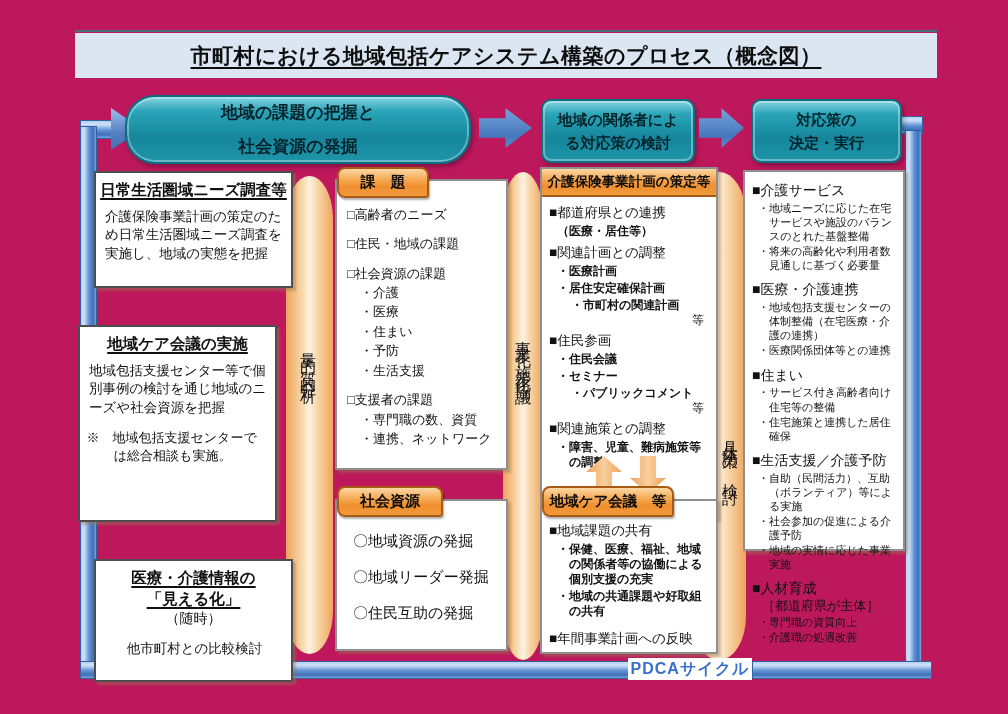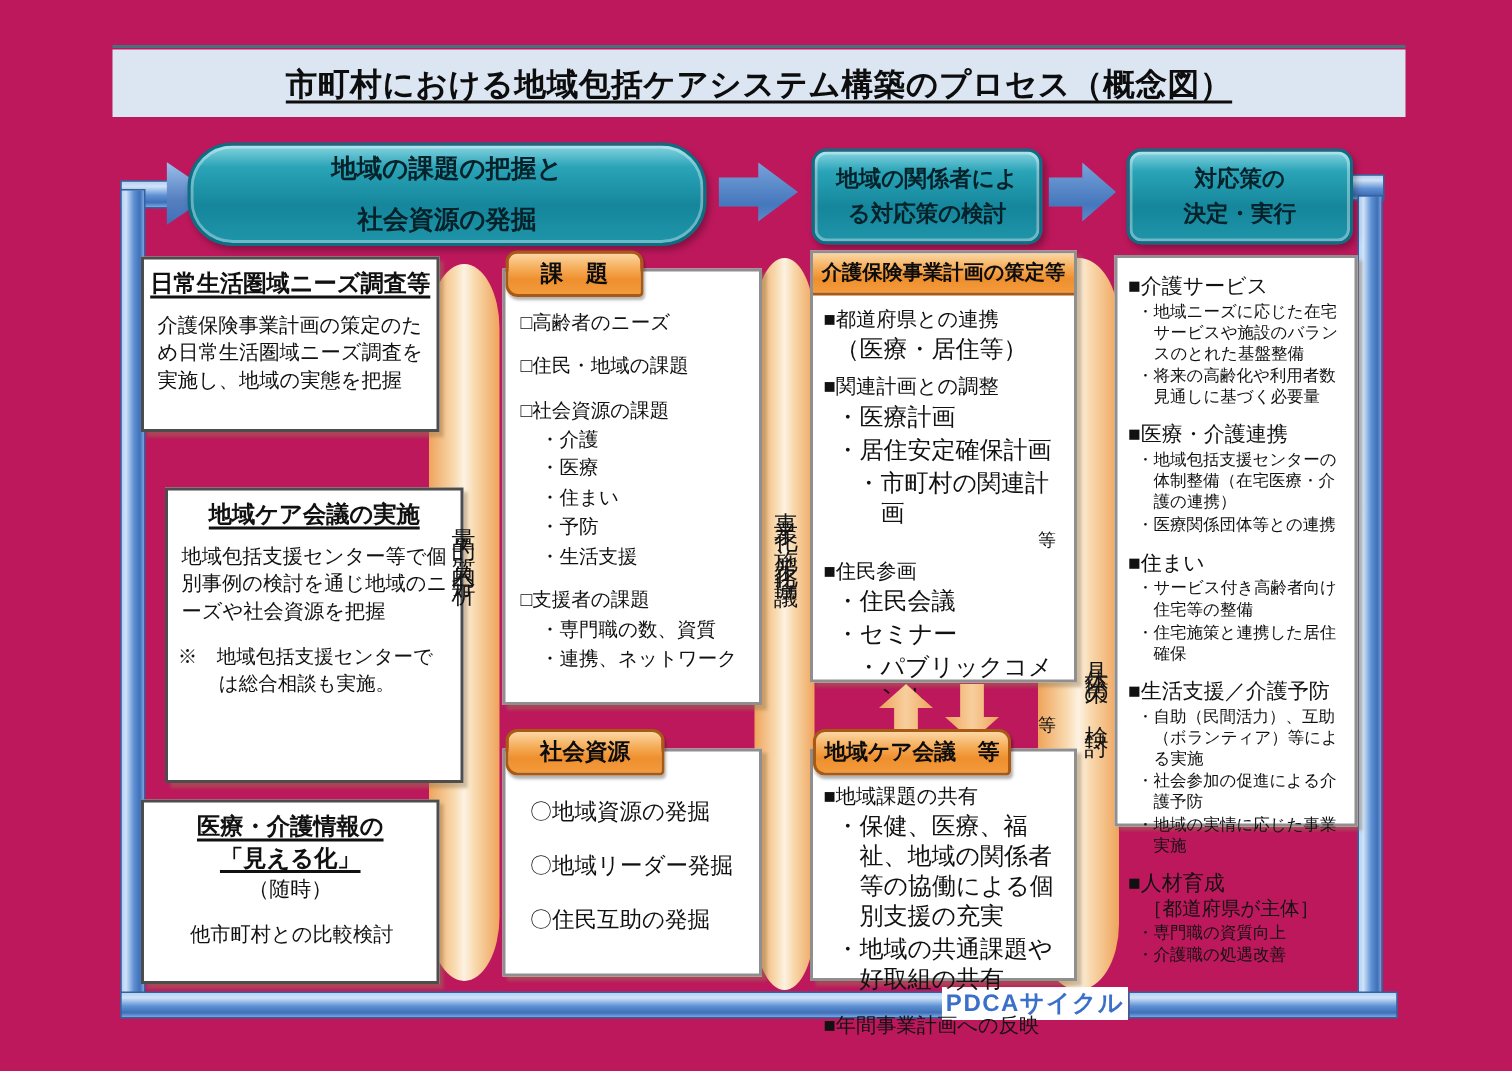--- a/index.html
+++ b/index.html
@@ -72,21 +72,21 @@
     border-bottom:2px solid #a85a14;height:26px;display:flex;align-items:center;justify-content:center;
     font-weight:bold;font-size:13.5px;color:#0d0d0d;
   }
   
   .ib-h{font-size:13px;line-height:1.25;margin-top:13px;}
   .ib-h.first{margin-top:2px;}
   .ib-s{font-size:13px;line-height:1.27;margin-left:13px;margin-top:3px;}
   .rb-item{font-size:15px;margin:17px 0 0 8px;}
   
   .pl-h{font-size:13.5px;line-height:1.25;margin-top:6px;}
-  .pl-b{font-size:16px;line-height:1.25;margin-left:8px;margin-top:2px;padding-left:1em;text-indent:-1em;}
+  .pl-b{font-size:12px;line-height:1.25;margin-left:8px;margin-top:2px;padding-left:1em;text-indent:-1em;font-weight:bold;}
   .pl-b.noind{padding-left:0;text-indent:0;}
   .pl-b.deep{margin-left:22px;}
   .pl-etc{font-size:12px;text-align:right;padding-right:8px;line-height:1.2;}
   .ac-h{font-size:14px;line-height:1.28;margin-top:9px;}
   .ac-h.first{margin-top:2px;}
   .ac-sub{font-size:13px;margin-left:10px;line-height:1.25;}
   .ac-b{font-size:11px;line-height:1.28;margin-left:6px;margin-top:1px;padding-left:1em;text-indent:-1em;}
   
   .arr-up{background:linear-gradient(90deg,#eda45c,#f8cf9d 50%,#eda45c);
     clip-path:polygon(50% 0,100% 42%,72% 42%,72% 100%,28% 100%,28% 42%,0 42%);z-index:2;}
@@ -125,26 +125,26 @@
   <div class="abs teal-box" style="left:541px;top:99px;width:150px;height:60px;font-size:15px;line-height:1.55;">地域の関係者によ
 る対応策の検討</div>
   <div class="abs flow-arrow" style="left:699px;top:107px;width:45px;height:42px;"></div>
   <div class="abs teal-box" style="left:751px;top:99px;width:147px;height:60px;font-size:15px;line-height:1.55;">対応策の
 決定・実行</div>
 
   <div class="abs panel dark" style="left:94px;top:171px;width:195px;height:113px;">
     <div class="lb-title">日常生活圏域ニーズ調査等</div>
     <div class="lb-body">介護保険事業計画の策定のため日常生活圏域ニーズ調査を実施し、地域の実態を把握</div>
   </div>
-  <div class="abs panel dark" style="left:110px;top:325px;width:195px;height:193px;font-family:Liberation Serif, serif;">
+  <div class="abs panel dark" style="left:78px;top:325px;width:195px;height:193px;font-family:Liberation Serif, serif;">
     <div class="lb-title">地域ケア会議の実施</div>
     <div class="lb-body">地域包括支援センター等で個別事例の検討を通じ地域のニーズや社会資源を把握</div>
     <div class="lb-note">※　地域包括支援センターでは総合相談も実施。</div>
   </div>
-  <div class="abs panel dark" style="left:94px;top:533px;width:195px;height:119px;">
+  <div class="abs panel dark" style="left:94px;top:559px;width:195px;height:119px;">
     <div class="lb-title" style="margin-bottom:2px;">医療・介護情報の
 「見える化」</div>
     <div class="lb-sub">（随時）</div>
     <div class="lb-body" style="text-align:center;margin-top:12px;">他市町村との比較検討</div>
   </div>
 
   <div class="abs tab" style="left:337px;top:167px;width:88px;height:27px;">課　題</div>
   <div class="abs panel gray" style="left:335px;top:179px;width:173px;height:291px;padding:24px 6px 4px 10px;box-sizing:border-box;">
     <div class="ib-h first">□高齢者のニーズ</div>
     <div class="ib-h">□住民・地域の課題</div>
@@ -159,21 +159,21 @@
     <div class="ib-s">・連携、ネットワーク</div>
   </div>
 
   <div class="abs tab" style="left:337px;top:486px;width:102px;height:27px;">社会資源</div>
   <div class="abs panel gray" style="left:335px;top:499px;width:173px;height:152px;padding:14px 6px 16px 8px;box-sizing:border-box;">
     <div class="rb-item">〇地域資源の発掘</div>
     <div class="rb-item">〇地域リーダー発掘</div>
     <div class="rb-item">〇住民互助の発掘</div>
   </div>
 
-  <div class="abs panel gray" style="left:540px;top:167px;width:178px;height:288px;box-sizing:border-box;">
+  <div class="abs panel gray" style="left:540px;top:167px;width:178px;height:352px;box-sizing:border-box;">
     <div class="ins-header">介護保険事業計画の策定等</div>
     <div style="padding:2px 4px 4px 7px;">
       <div class="pl-h">■都道府県との連携</div>
       <div class="pl-b noind">（医療・居住等）</div>
       <div class="pl-h">■関連計画との調整</div>
       <div class="pl-b">・医療計画</div>
       <div class="pl-b">・居住安定確保計画</div>
       <div class="pl-b deep">・市町村の関連計画</div>
       <div class="pl-etc">等</div>
       <div class="pl-h">■住民参画</div>

